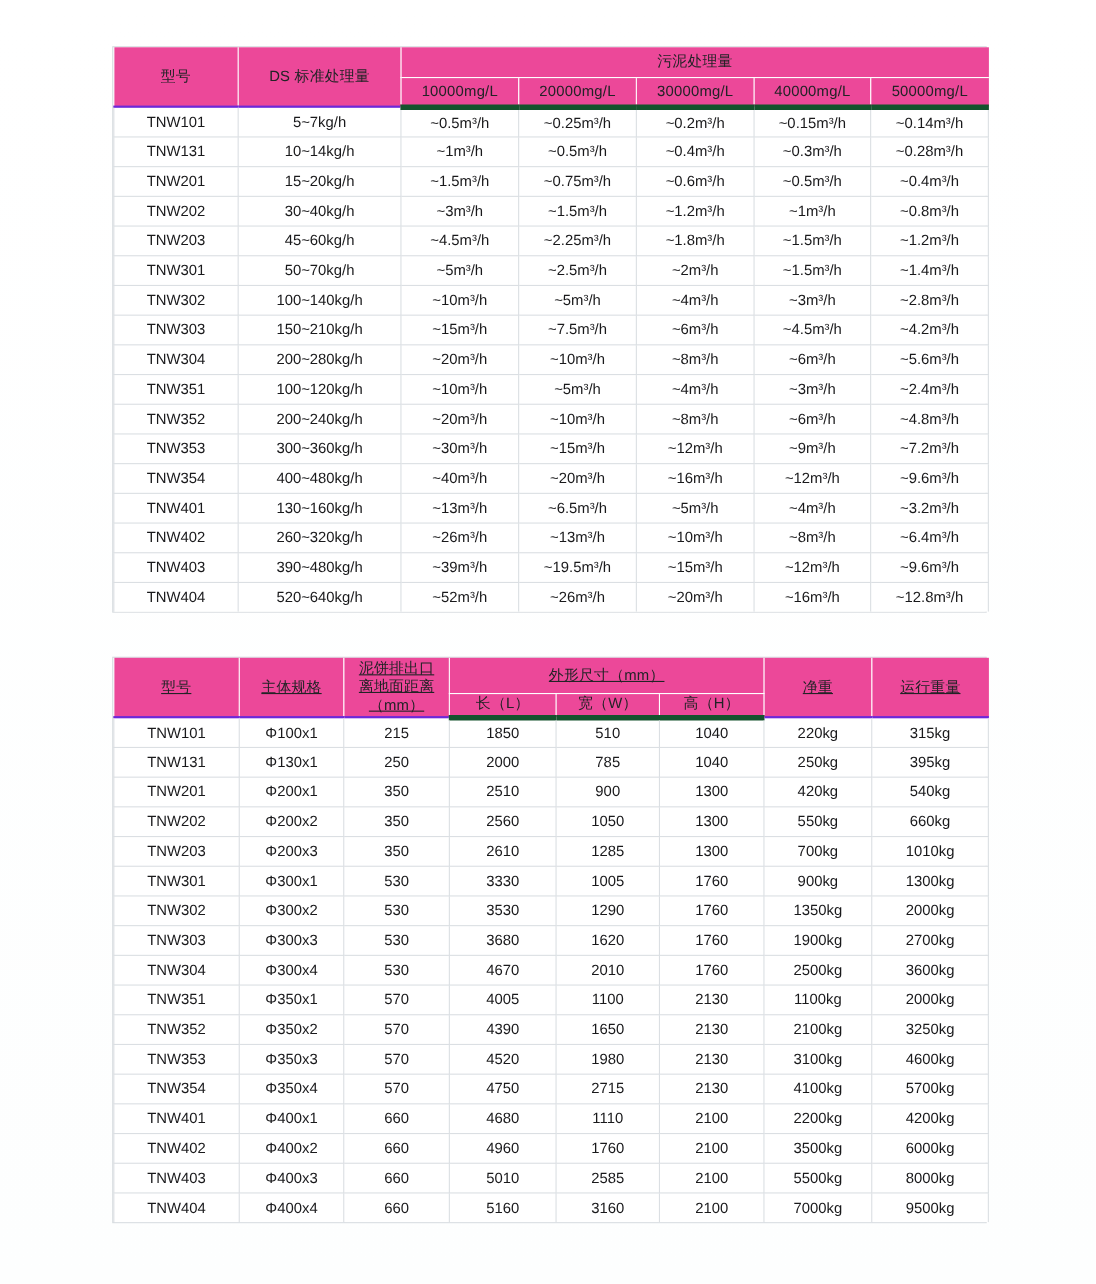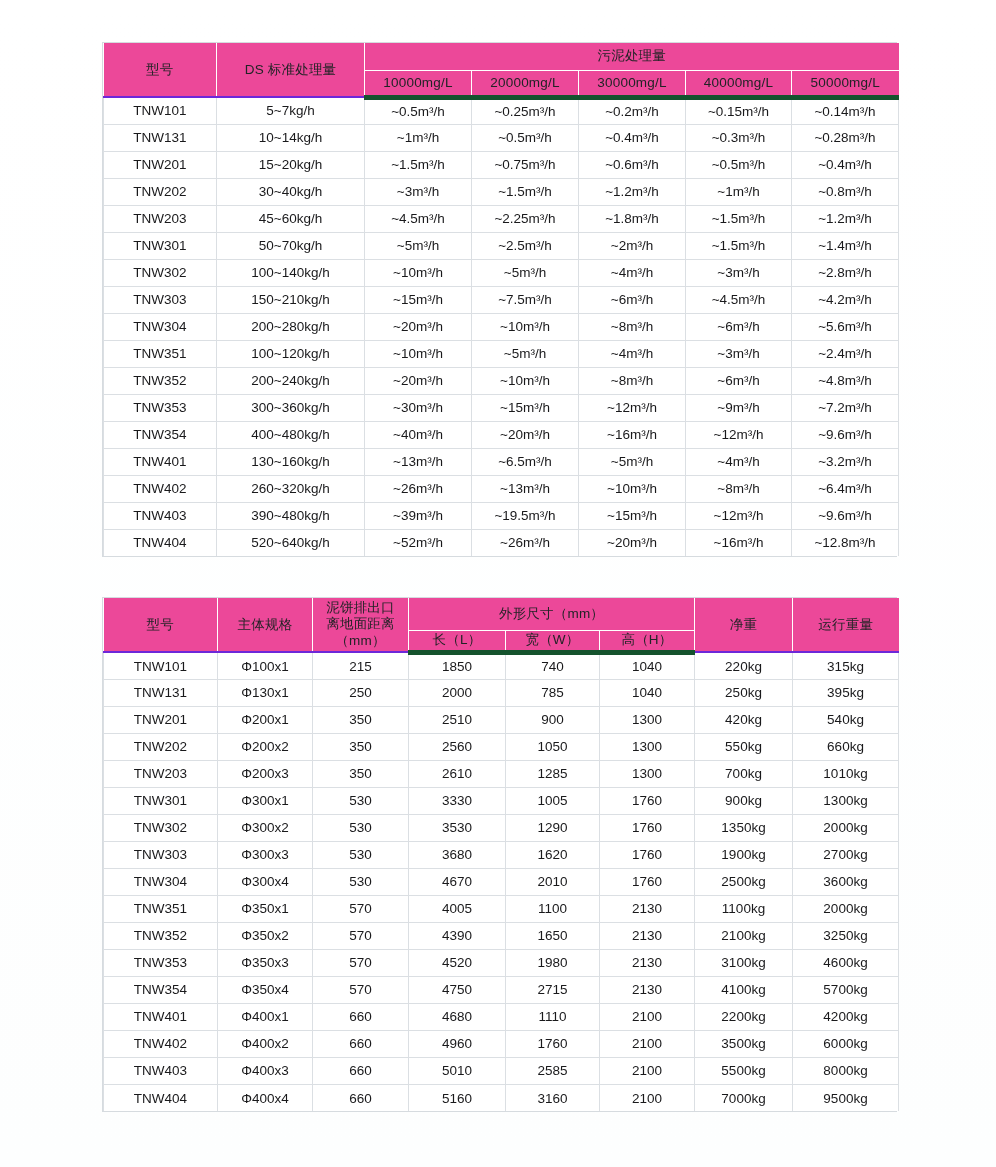--- a/index.html
+++ b/index.html
@@ -29,21 +29,21 @@
   table.spec-table th {
     background:#ec4899;
     border:1px solid #ffffff;
     font-weight:400;
     color:#222326;
     text-align:center; vertical-align:middle;
     height:27px;
     font-size:13.5px;
     letter-spacing:.2px;
   }
-  #table2 thead tr:first-child th { height:30px; }
+  #table2 thead tr:first-child th { height:30px;text-decoration:underline; }
   #table2 thead tr:nth-child(2) th { height:18px; }
 
   
   thead tr:nth-child(2) th { border-bottom:5px solid #14532d; }
   thead th[rowspan] { border-bottom:2px solid #6d28d9; }
 
   
   thead tr:first-child th { border-top:none; }
   thead th:first-child, tbody td:first-child { border-left:none; }
   thead tr:first-child th:last-child, tbody td:last-child { border-right:none; }
@@ -279,21 +279,21 @@
             <th>宽（W）</th>
             <th>高（H）</th>
           </tr>
       </thead>
       <tbody id="t2-body">
           <tr>
             <td>TNW101</td>
             <td>Φ100x1</td>
             <td>215</td>
             <td>1850</td>
-            <td>740</td>
+            <td>510</td>
             <td>1040</td>
             <td>220kg</td>
             <td>315kg</td>
           </tr>
           <tr>
             <td>TNW131</td>
             <td>Φ130x1</td>
             <td>250</td>
             <td>2000</td>
             <td>785</td>

